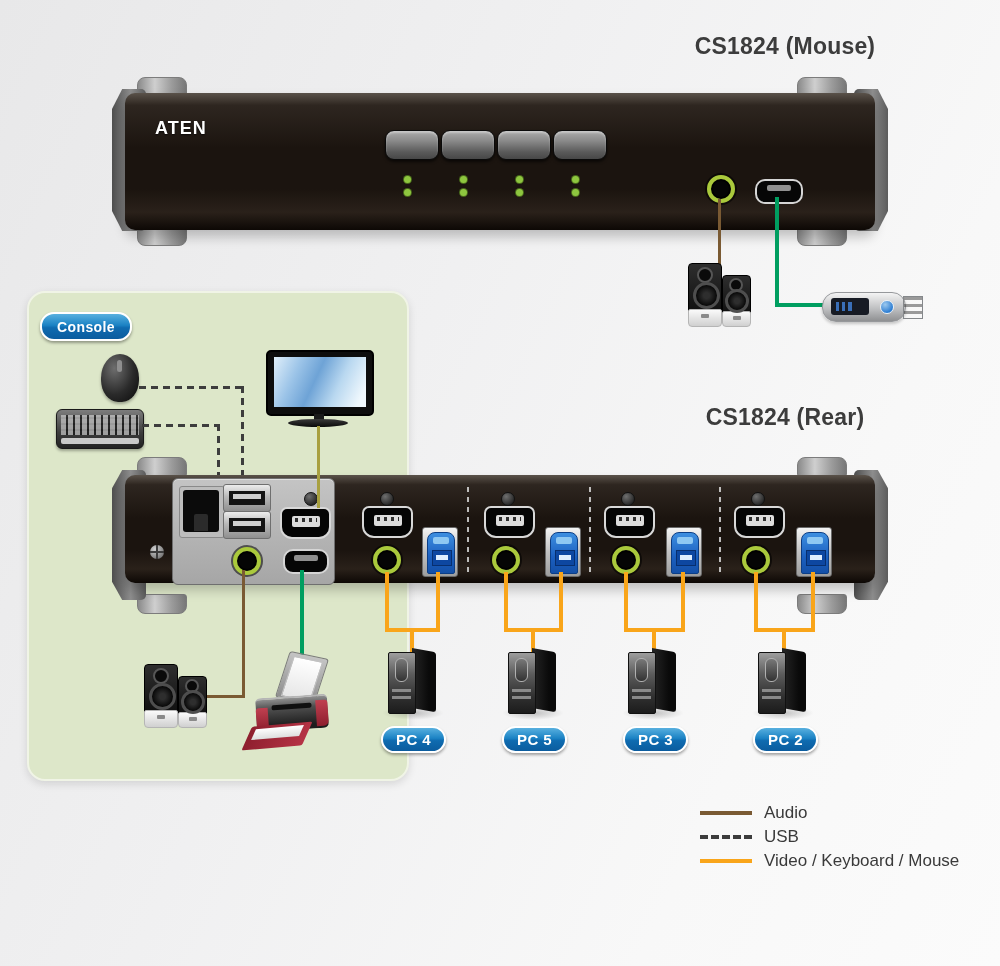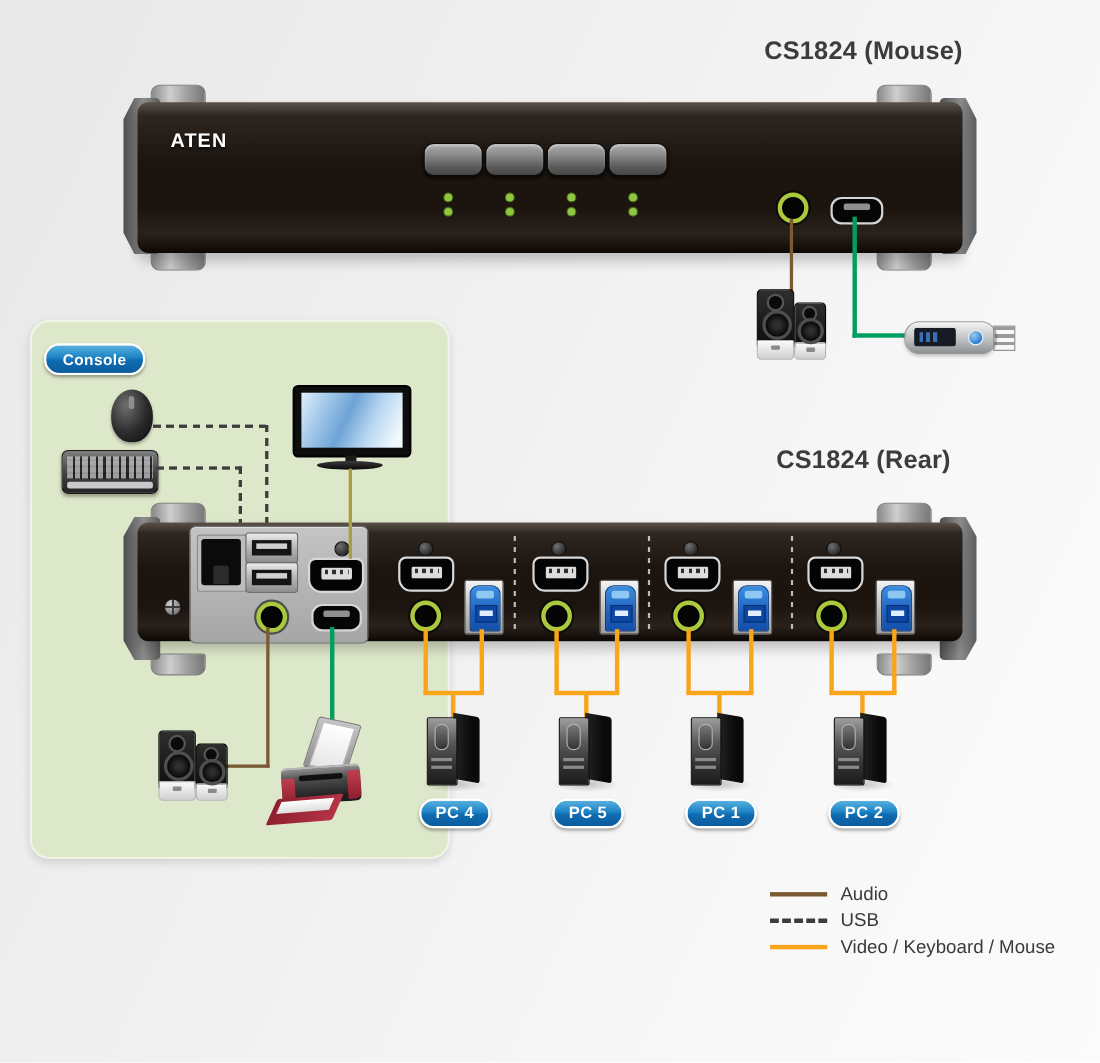--- a/index.html
+++ b/index.html
@@ -394,21 +394,21 @@
     <div class="side"></div>
     <div class="front">
       <div class="pwr"></div>
       <div class="bay" style="top:36px;"></div>
       <div class="bay" style="top:43px;"></div>
     </div>
   </div>
 
   <div class="pill" style="left:381px;top:726px;width:61px;height:23px;font-size:15px;">PC 4</div>
   <div class="pill" style="left:502px;top:726px;width:61px;height:23px;font-size:15px;">PC 5</div>
-  <div class="pill" style="left:623px;top:726px;width:61px;height:23px;font-size:15px;">PC 1</div>
+  <div class="pill" style="left:623px;top:726px;width:61px;height:23px;font-size:15px;">PC 3</div>
   <div class="pill" style="left:753px;top:726px;width:61px;height:23px;font-size:15px;">PC 2</div>
 
   <div class="legend">
     <div class="lgrow">
       <div class="lgline" style="border-top-color: rgb(122, 90, 51);"></div>
       <div class="lglabel">Audio</div>
     </div>
     <div class="lgrow">
       <div class="lgline dashed" style="border-top-color: rgb(60, 60, 60);"></div>
       <div class="lglabel">USB</div>

